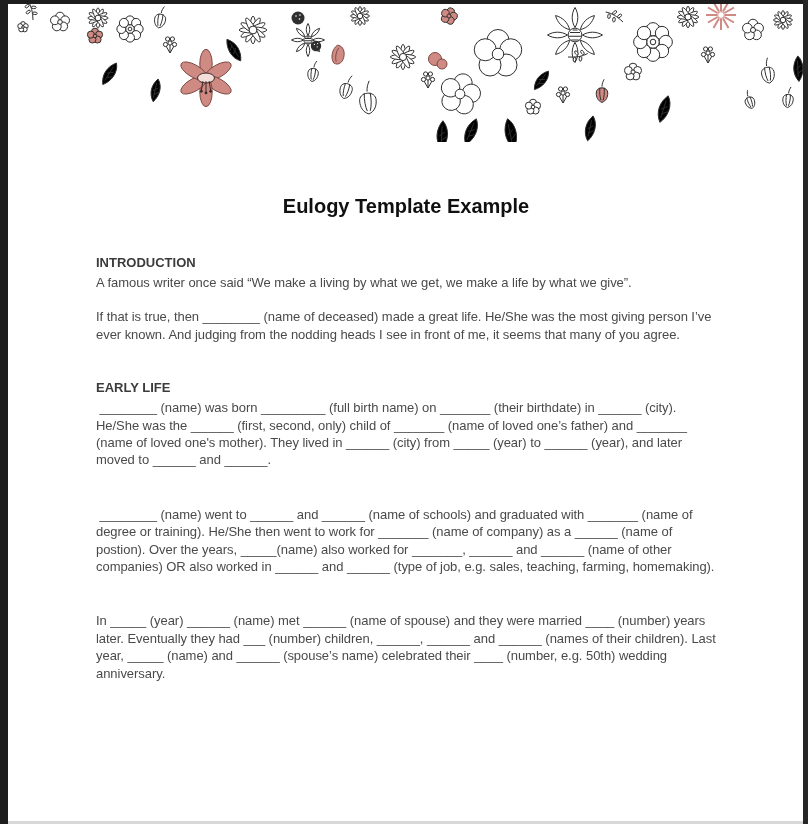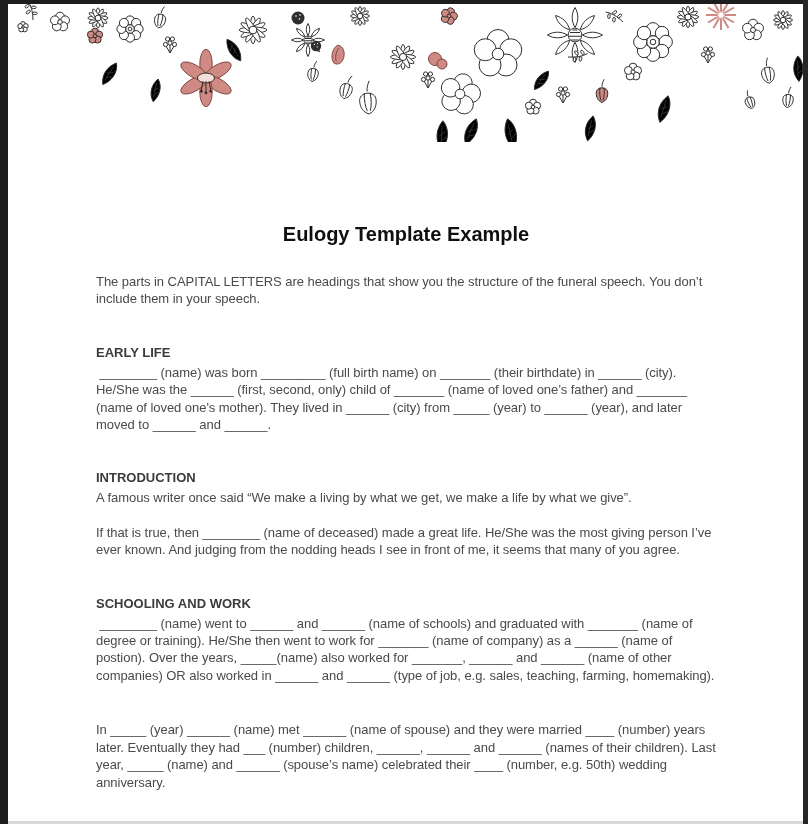--- a/index.html
+++ b/index.html
@@ -7,21 +7,21 @@
     width:808px;height:824px;position:relative;overflow:hidden;
     background:#ffffff;
     font-family:"Liberation Sans",sans-serif;
   }
   .edge-top{position:absolute;top:0;left:0;width:808px;height:4px;background:#1d1d1d;z-index:5;}
   .edge-left{position:absolute;top:0;left:0;width:8px;height:824px;background:#1d1d1d;z-index:5;}
   .edge-right{position:absolute;top:0;right:0;width:5px;height:824px;background:#262626;z-index:5;}
   .edge-bottom{position:absolute;bottom:0;left:8px;right:5px;height:3px;background:#d8d8d8;z-index:4;}
   .garland{position:absolute;top:2px;left:8px;width:795px;height:140px;z-index:1;}
   .garland *{vector-effect:non-scaling-stroke;}
-  main{position:absolute;top:195px;left:96px;width:620px;z-index:2;margin-top:28px;}
+  main{position:absolute;top:195px;left:96px;width:620px;z-index:2;}
   .title{
     font-size:20px;font-weight:700;color:#101010;text-align:center;
     margin:0 0 27px 0;letter-spacing:0;
   }
   .note,.para{
     font-size:13px;line-height:17.4px;color:#4a4a4a;margin:0;
     letter-spacing:-0.05px;
   }
   .para + .para{margin-top:17px;}
   .section{margin-top:37px;}
@@ -199,39 +199,37 @@
   <use href="#f-bloom5" transform="translate(745,28) scale(1.1)" fill="#ffffff"></use>
   <use href="#f-daisy" transform="translate(775,18) scale(0.8)"></use>
   <use href="#f-bell" transform="translate(760,72) rotate(-10) scale(1.15)" fill="#ffffff"></use>
   <use href="#f-bell" transform="translate(780,98) rotate(5) scale(0.95)" fill="#ffffff"></use>
   <use href="#f-bell" transform="translate(742,100) rotate(-20) scale(0.85)" fill="#ffffff"></use>
   <use href="#f-leaf" transform="translate(790,55) rotate(170) scale(1.1)"></use>
 </svg>
 
 <main>
   <h1 class="title">Eulogy Template Example</h1>
-  <p class="note">The parts in CAPITAL LETTERS are headings that show you the structure of the funeral speech. You don’t include them in your speech.</p>
   <div id="sections-host">
-  <section class="section">
-    <h2>EARLY LIFE</h2>
-    <div>
-          <p class="para">&nbsp;________ (name) was born _________ (full birth name) on _______ (their birthdate) in ______ (city). He/She was the ______ (first, second, only) child of _______ (name of loved one’s father) and _______ (name of loved one's mother). They lived in ______ (city) from _____ (year) to ______ (year), and later moved to ______ and ______.</p>
-        </div>
-  </section>
-
   <section class="section">
     <h2>INTRODUCTION</h2>
     <div>
           <p class="para">A famous writer once said “We make a living by what we get, we make a life by what we give”.</p>
           <p class="para">If that is true, then ________ (name of deceased) made a great life. He/She was the most giving person I’ve ever known. And judging from the nodding heads I see in front of me, it seems that many of you agree.</p>
         </div>
   </section>
 
   <section class="section">
-    <h2>SCHOOLING AND WORK</h2>
+    <h2>EARLY LIFE</h2>
+    <div>
+          <p class="para">&nbsp;________ (name) was born _________ (full birth name) on _______ (their birthdate) in ______ (city). He/She was the ______ (first, second, only) child of _______ (name of loved one’s father) and _______ (name of loved one's mother). They lived in ______ (city) from _____ (year) to ______ (year), and later moved to ______ and ______.</p>
+        </div>
+  </section>
+
+  <section class="section">
     <div>
           <p class="para">&nbsp;________ (name) went to ______ and ______ (name of schools) and graduated with _______ (name of degree or training). He/She then went to work for _______ (name of company) as a ______ (name of postion). Over the years, _____(name) also worked for _______, ______ and ______ (name of other companies) OR also worked in ______ and ______ (type of job, e.g. sales, teaching, farming, homemaking).</p>
         </div>
   </section>
 
   <section class="section">
     <div>
           <p class="para">In _____ (year) ______ (name) met ______ (name of spouse) and they were married ____ (number) years later. Eventually they had ___ (number) children, ______, ______ and ______ (names of their children). Last year, _____ (name) and ______ (spouse’s name) celebrated their ____ (number, e.g. 50th) wedding anniversary.</p>
         </div>
   </section>

